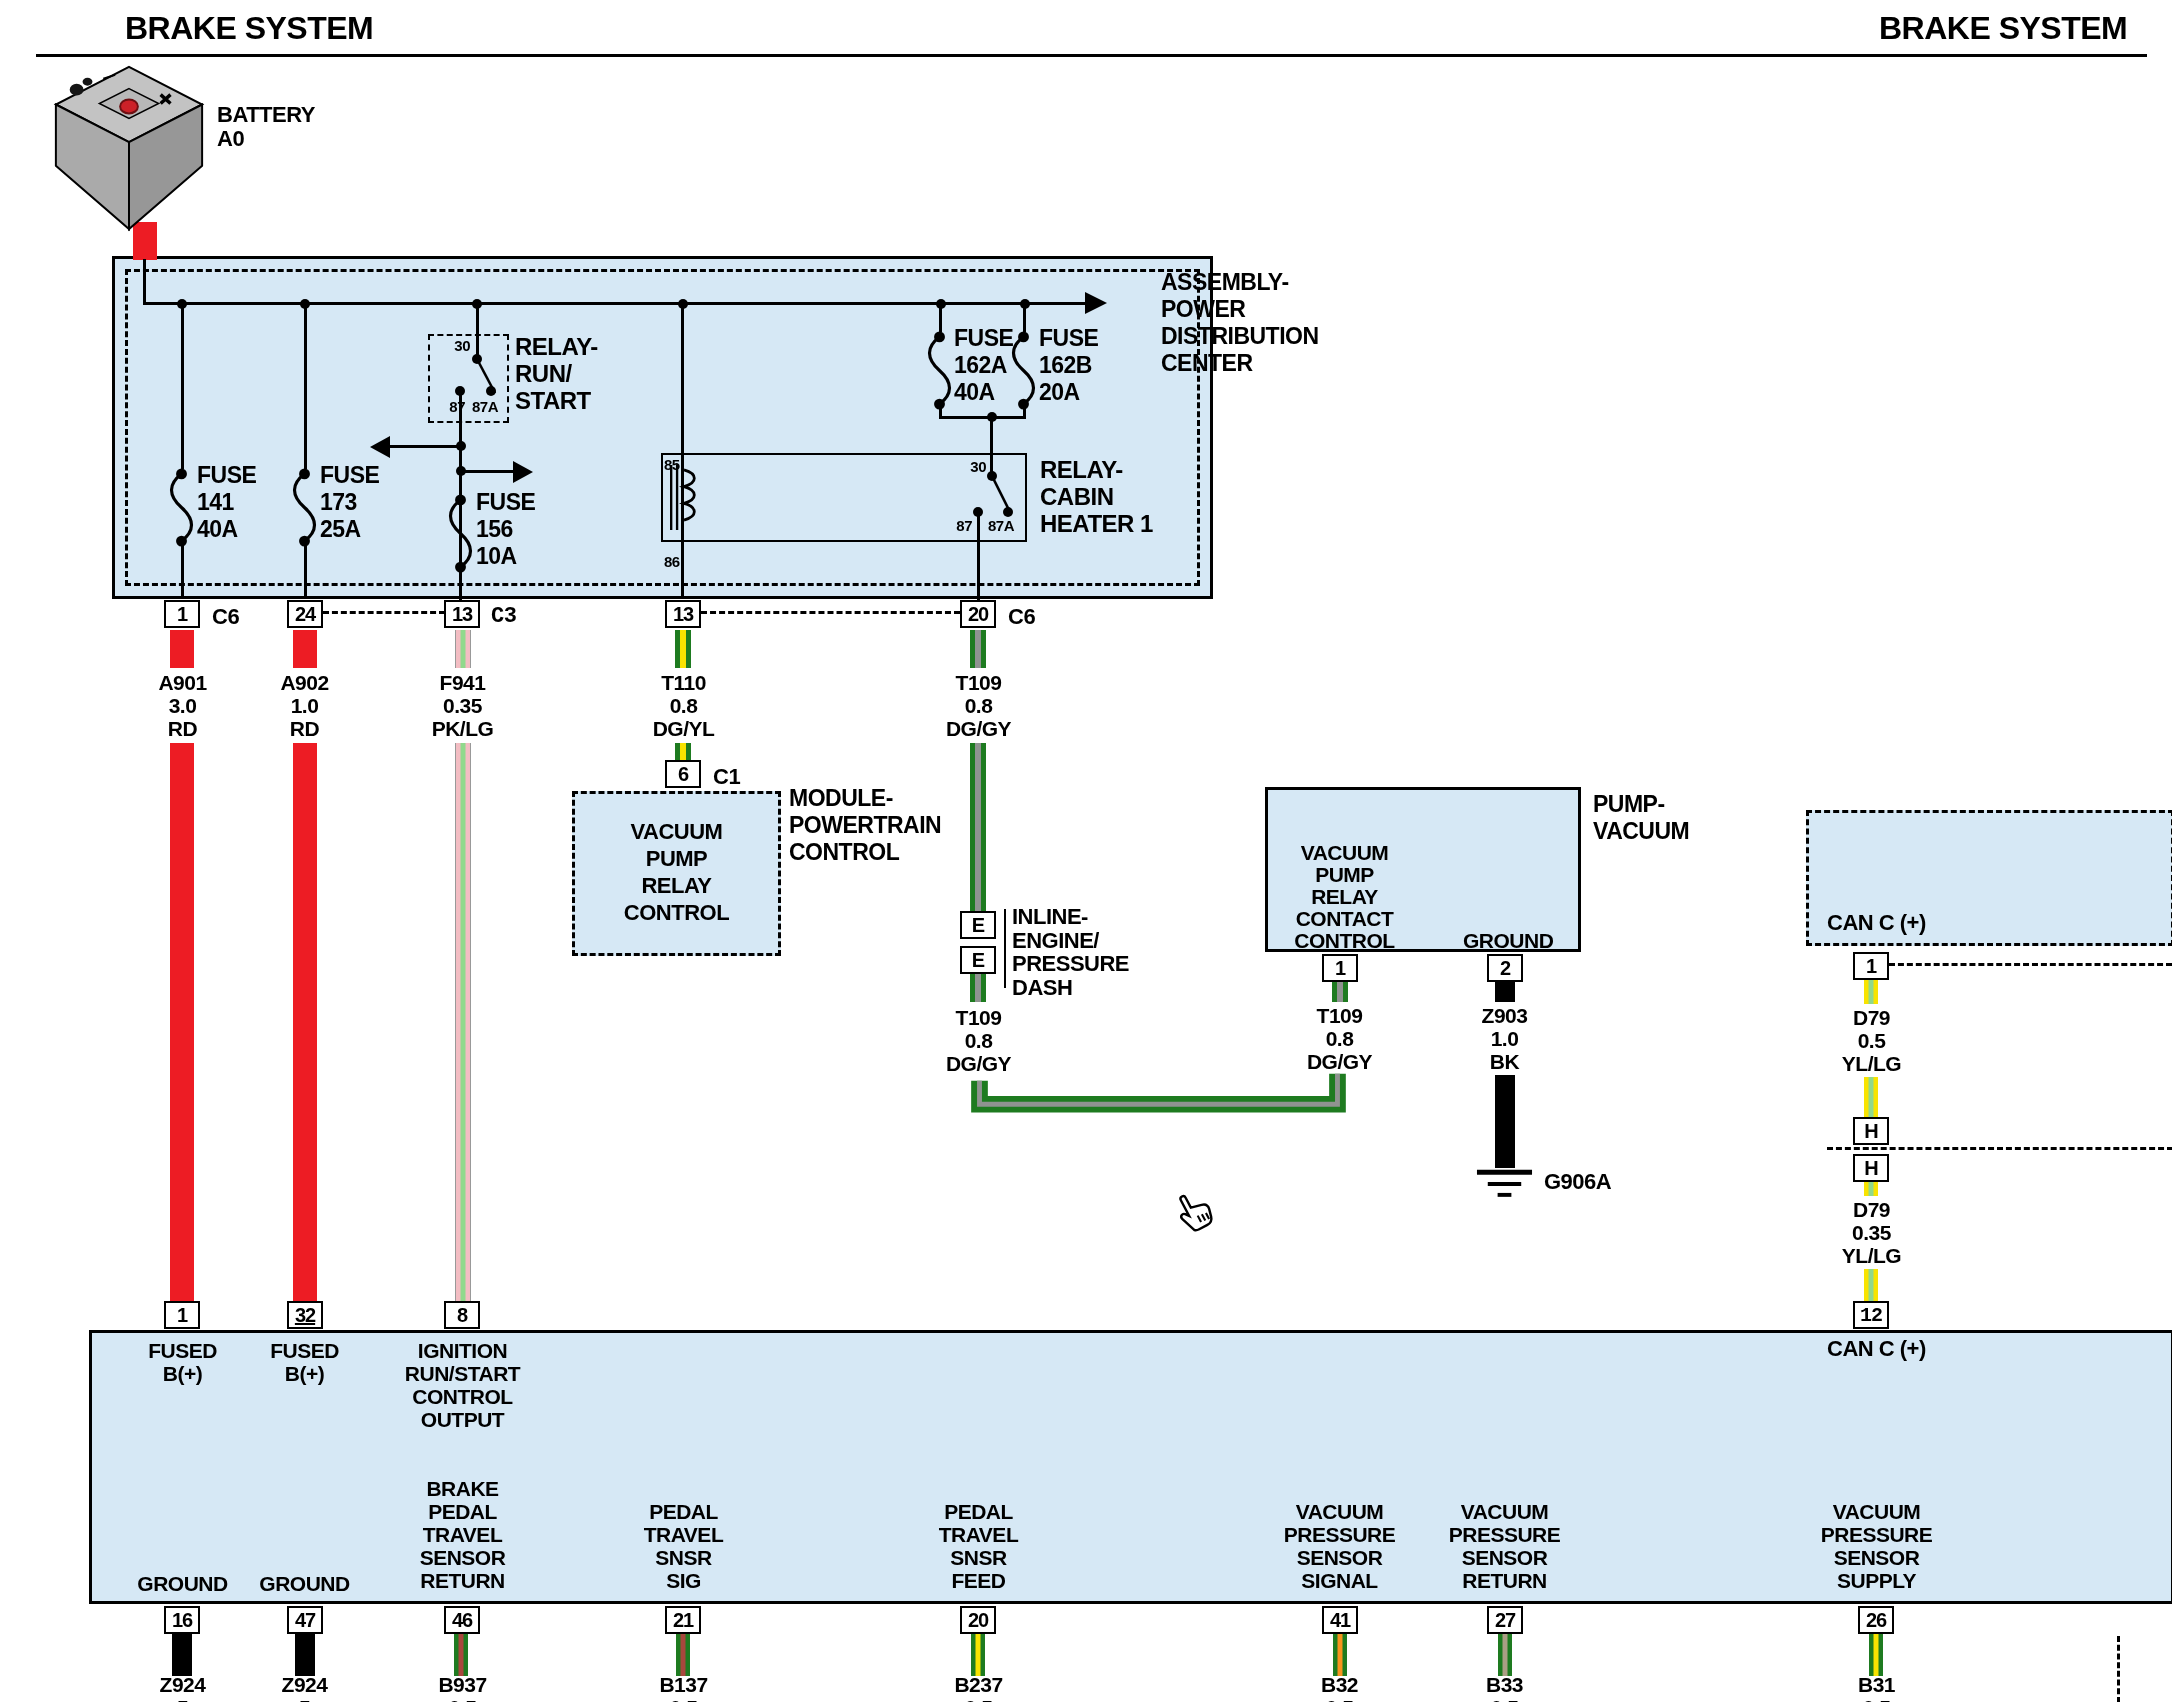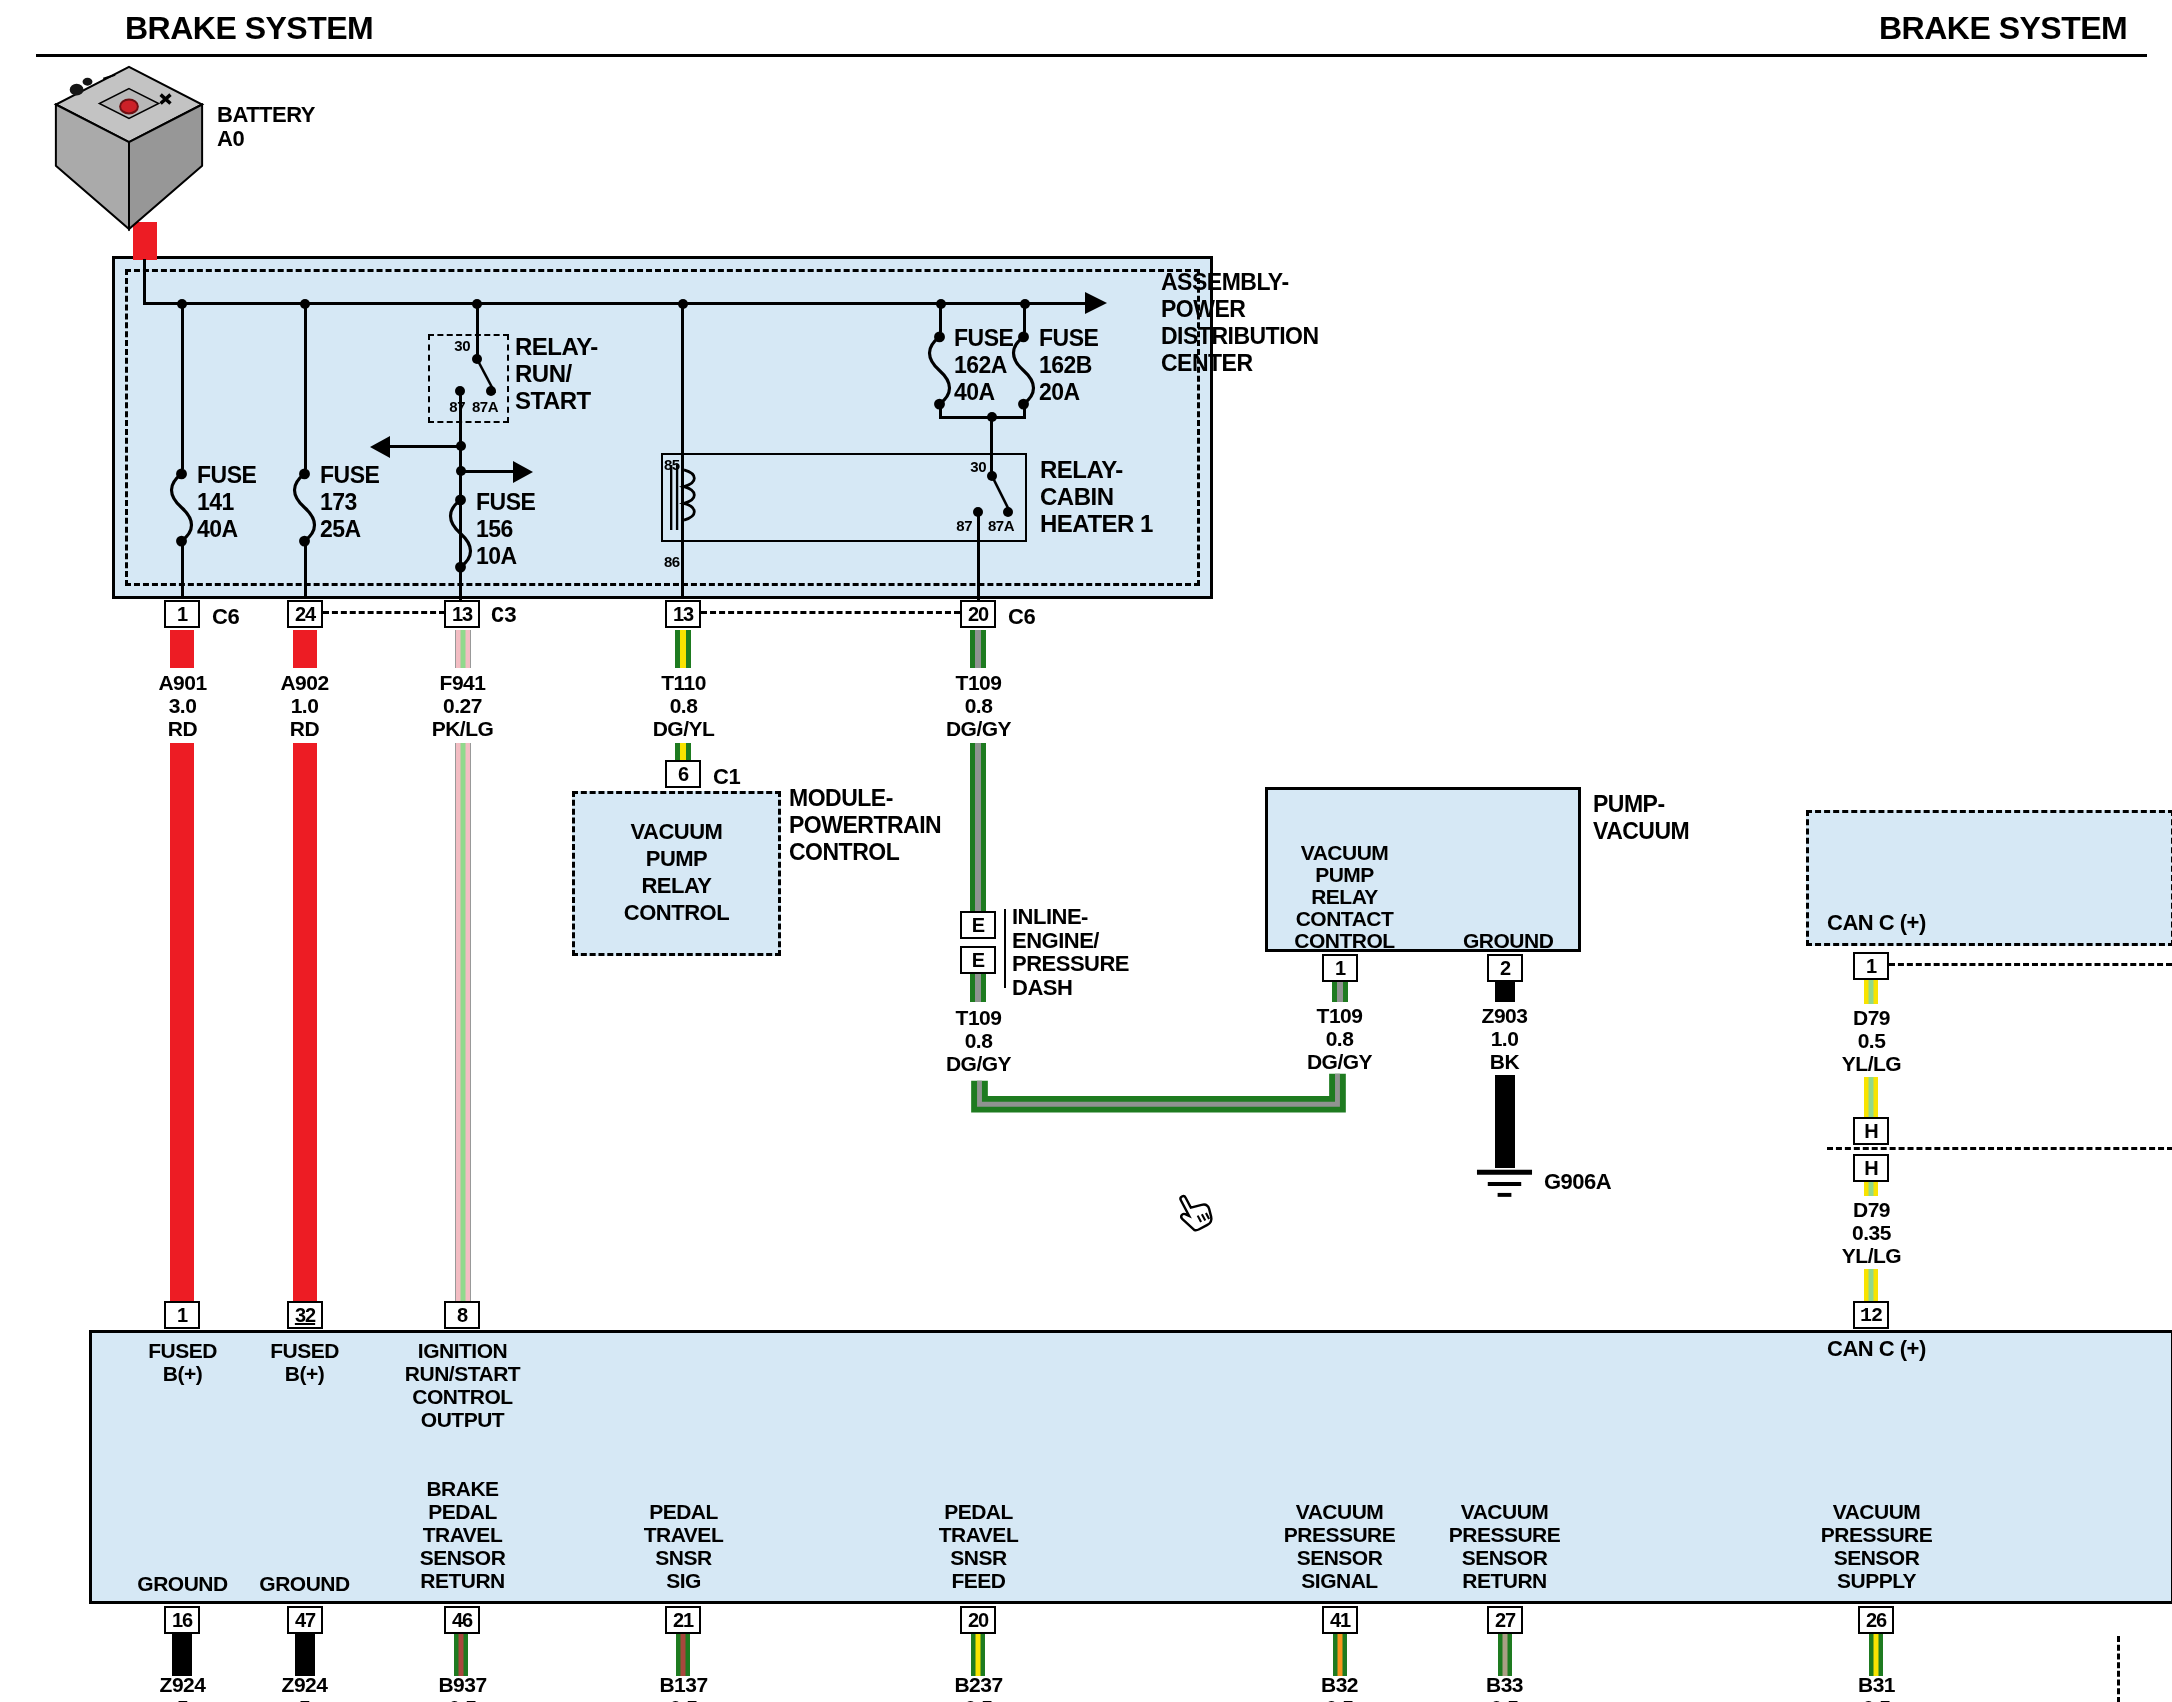--- a/index.html
+++ b/index.html
@@ -192,21 +192,21 @@
   <div class="wire" style="left:293px;top:630px;width:24px;height:38px;background:#ed1c24;"></div>
   <div class="lbl" style="left:255px;top:671px;width:99px;">A902
 1.0
 RD</div>
   <div class="wire" style="left:293px;top:743px;width:24px;height:558px;background:#ed1c24;"></div>
 
   <div class="wire" style="left:455px;top:630px;width:14px;height:38px;background:#f3bdc3;border-left:1px solid #999;border-right:1px solid #999;">
       <div class="stripe" style="width:5px;background:#90d98c;"></div>
     </div>
   <div class="lbl" style="left:413px;top:671px;width:99px;">F941
-0.27
+0.35
 PK/LG</div>
   <div class="wire" style="left:455px;top:743px;width:14px;height:558px;background:#f3bdc3;border-left:1px solid #999;border-right:1px solid #999;">
       <div class="stripe" style="width:5px;background:#90d98c;"></div>
     </div>
 
   <div class="wire" style="left:675px;top:630px;width:16px;height:38px;background:#1e7b20;">
       <div class="stripe" style="width:6px;background:#f8e300;"></div>
     </div>
   <div class="lbl" style="left:634px;top:671px;width:99px;">T110
 0.8

